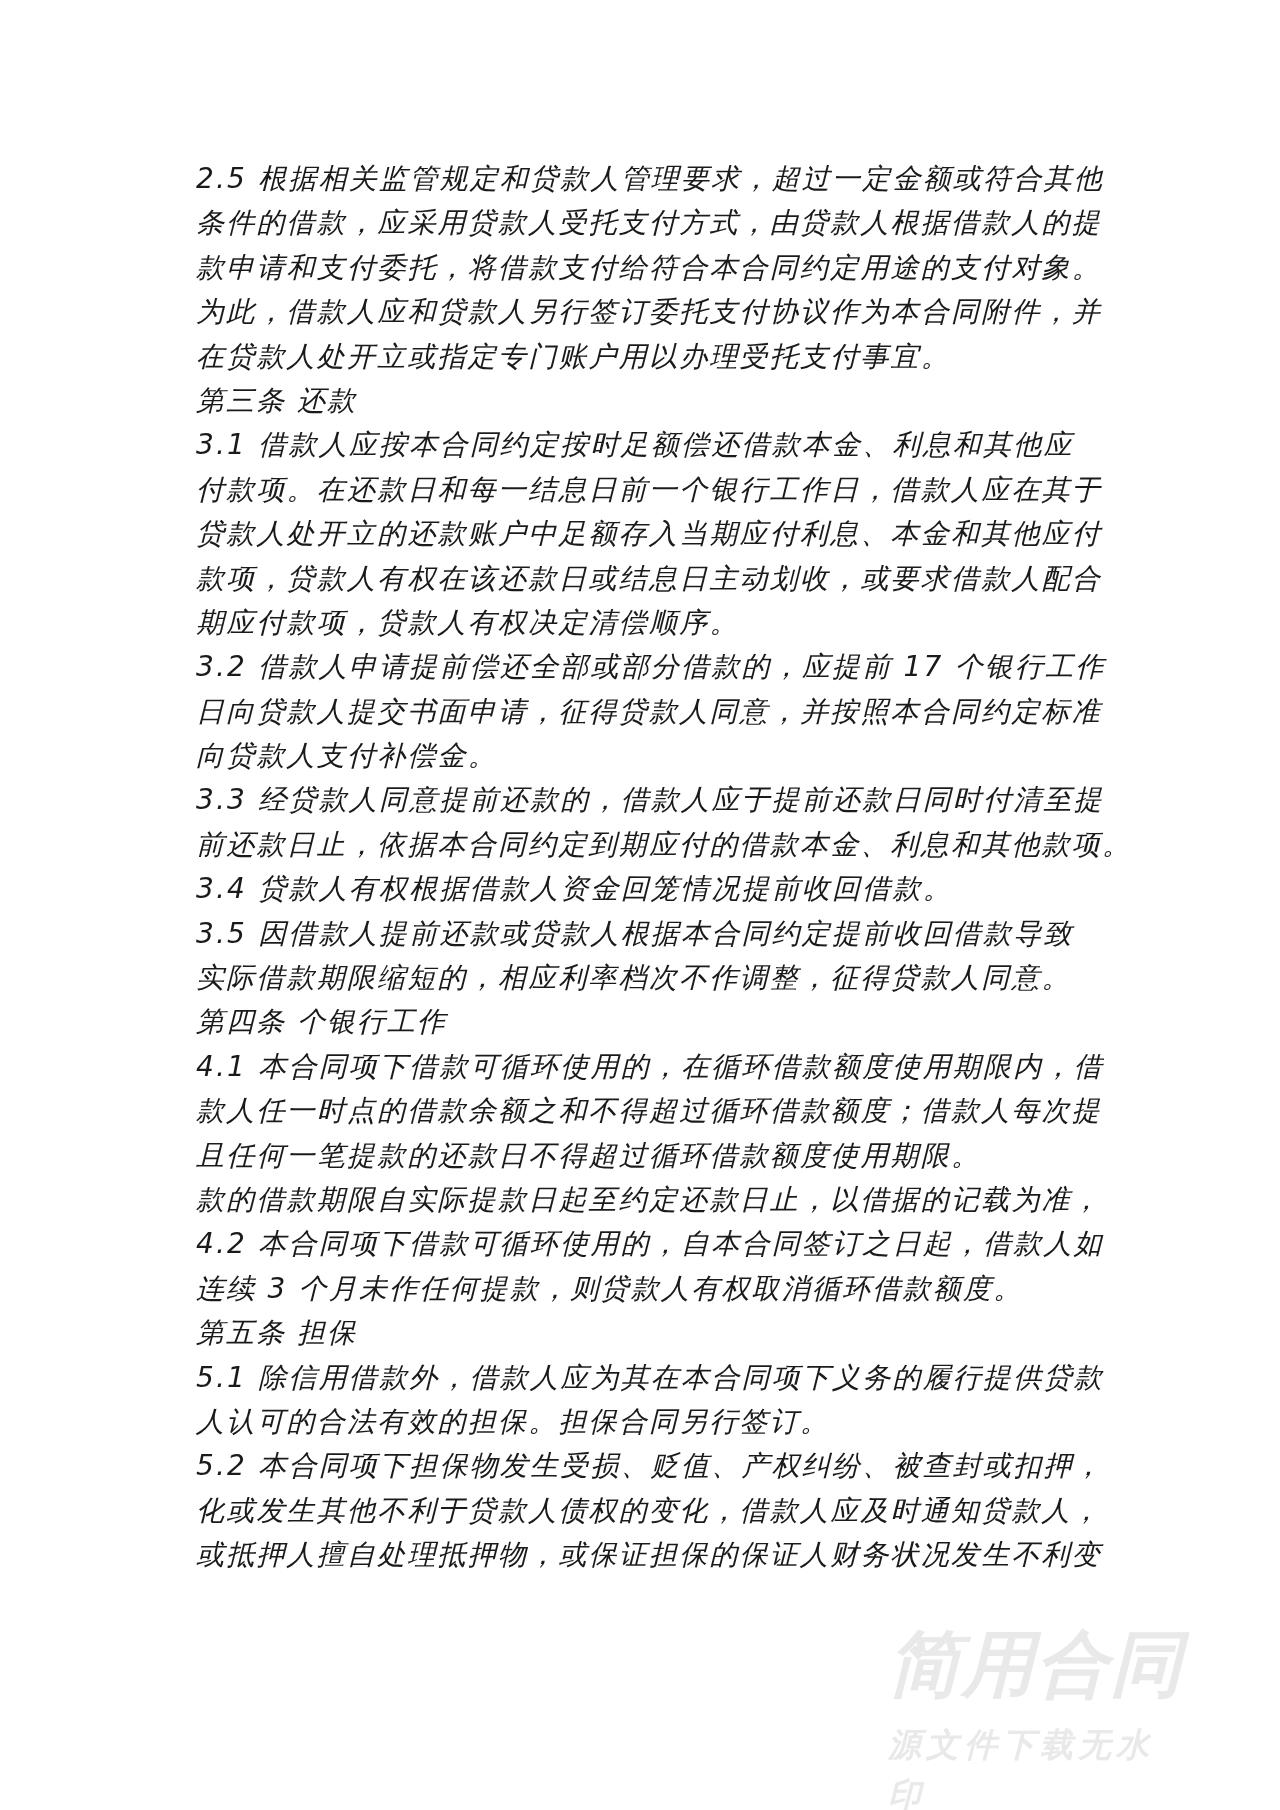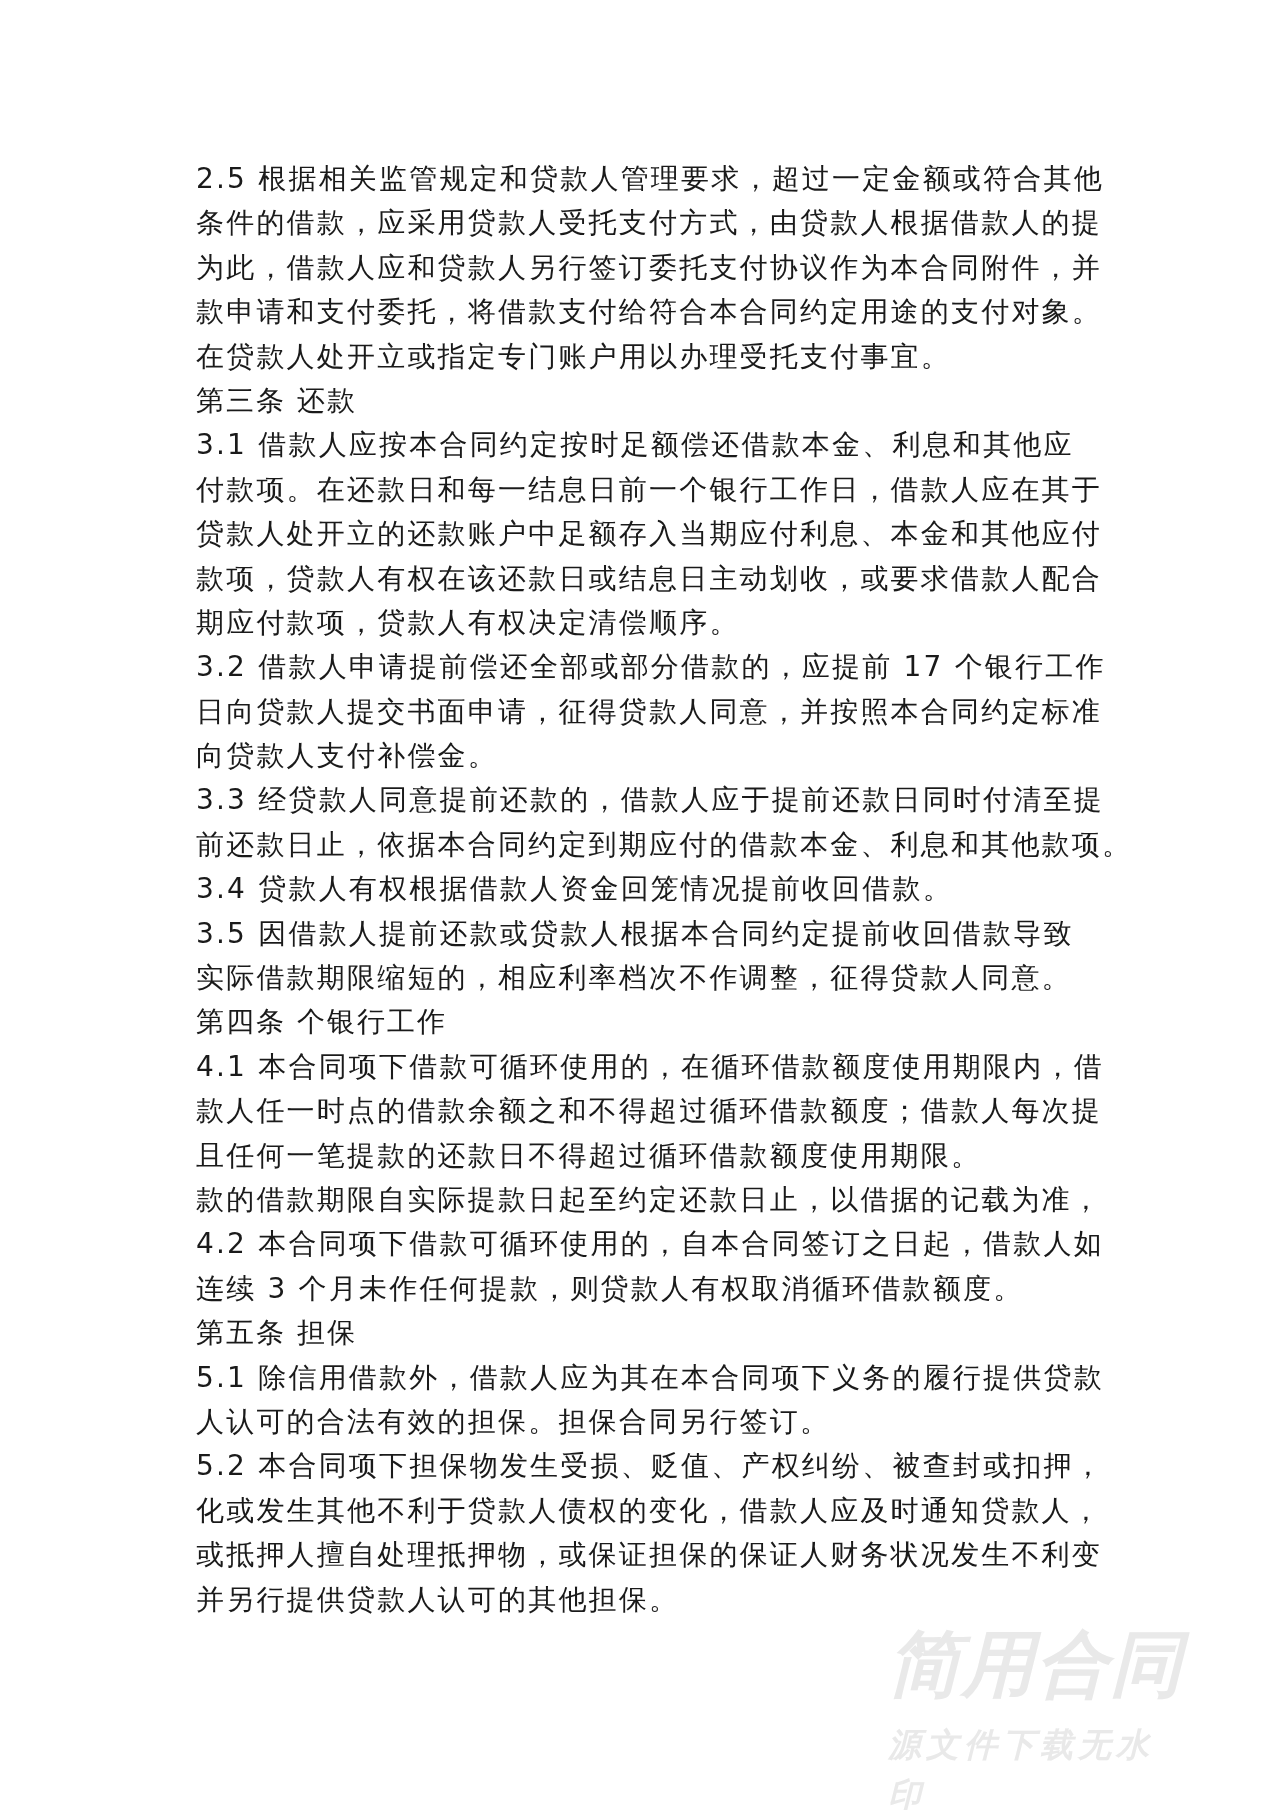--- a/index.html
+++ b/index.html
@@ -1,35 +1,35 @@
 <!DOCTYPE html>
 <html><head>
 <meta charset="utf-8">
 <style>
   html,body{margin:0;padding:0;background:#ffffff;}
   body{width:1280px;height:1810px;position:relative;overflow:hidden;}
   .page{position:absolute;left:0;top:0;width:1280px;height:1810px;background:#fff;}
-  .content{position:absolute;left:196px;top:157px;width:900px;}
+  .content{position:absolute;left:196px;top:157px;width:900px;font-style:italic;}
   .line{height:44.4px;line-height:44.4px;font-size:28px;color:#1a1a1a;white-space:nowrap;
         font-family:"DejaVu Sans","Liberation Sans",sans-serif;letter-spacing:2.2px;}
   .line.heading{letter-spacing:2px;}
   .wm{position:absolute;left:888px;top:1622px;width:300px;color:#e9e9e9;
       font-family:"DejaVu Sans","Liberation Sans",sans-serif;font-weight:bold;font-style:italic;}
   .wm-main{font-size:72px;line-height:84px;letter-spacing:2px;}
   .wm-sub{font-size:33px;line-height:50px;letter-spacing:5px;margin-top:14px;}
 </style>
 </head>
 <body>
 
 <div class="page">
   <div class="content">
     <div class="line">2.5 根据相关监管规定和贷款人管理要求，超过一定金额或符合其他</div>
     <div class="line">条件的借款，应采用贷款人受托支付方式，由贷款人根据借款人的提</div>
+    <div class="line">款申请和支付委托，将借款支付给符合本合同约定用途的支付对象。</div>
     <div class="line">为此，借款人应和贷款人另行签订委托支付协议作为本合同附件，并</div>
-    <div class="line">款申请和支付委托，将借款支付给符合本合同约定用途的支付对象。</div>
     <div class="line">在贷款人处开立或指定专门账户用以办理受托支付事宜。</div>
     <div class="line heading">第三条 还款</div>
     <div class="line">3.1   借款人应按本合同约定按时足额偿还借款本金、利息和其他应</div>
     <div class="line">付款项。在还款日和每一结息日前一个银行工作日，借款人应在其于</div>
     <div class="line">贷款人处开立的还款账户中足额存入当期应付利息、本金和其他应付</div>
     <div class="line">款项，贷款人有权在该还款日或结息日主动划收，或要求借款人配合</div>
     <div class="line">期应付款项，贷款人有权决定清偿顺序。</div>
     <div class="line">3.2 借款人申请提前偿还全部或部分借款的，应提前 17 个银行工作</div>
     <div class="line">日向贷款人提交书面申请，征得贷款人同意，并按照本合同约定标准</div>
     <div class="line">向贷款人支付补偿金。</div>
@@ -44,20 +44,19 @@
     <div class="line">且任何一笔提款的还款日不得超过循环借款额度使用期限。</div>
     <div class="line">款的借款期限自实际提款日起至约定还款日止，以借据的记载为准，</div>
     <div class="line">4.2 本合同项下借款可循环使用的，自本合同签订之日起，借款人如</div>
     <div class="line">连续 3 个月未作任何提款，则贷款人有权取消循环借款额度。</div>
     <div class="line heading">第五条 担保</div>
     <div class="line">5.1 除信用借款外，借款人应为其在本合同项下义务的履行提供贷款</div>
     <div class="line">人认可的合法有效的担保。担保合同另行签订。</div>
     <div class="line">5.2 本合同项下担保物发生受损、贬值、产权纠纷、被查封或扣押，</div>
     <div class="line">化或发生其他不利于贷款人债权的变化，借款人应及时通知贷款人，</div>
     <div class="line">或抵押人擅自处理抵押物，或保证担保的保证人财务状况发生不利变</div>
-    <div class="line">并另行提供贷款人认可的其他担保。</div>
   </div>
 
   <div class="wm">
     <div class="wm-main">简用合同</div>
     <div class="wm-sub">源文件下载无水印</div>
   </div>
 </div>
 
 </body></html>

